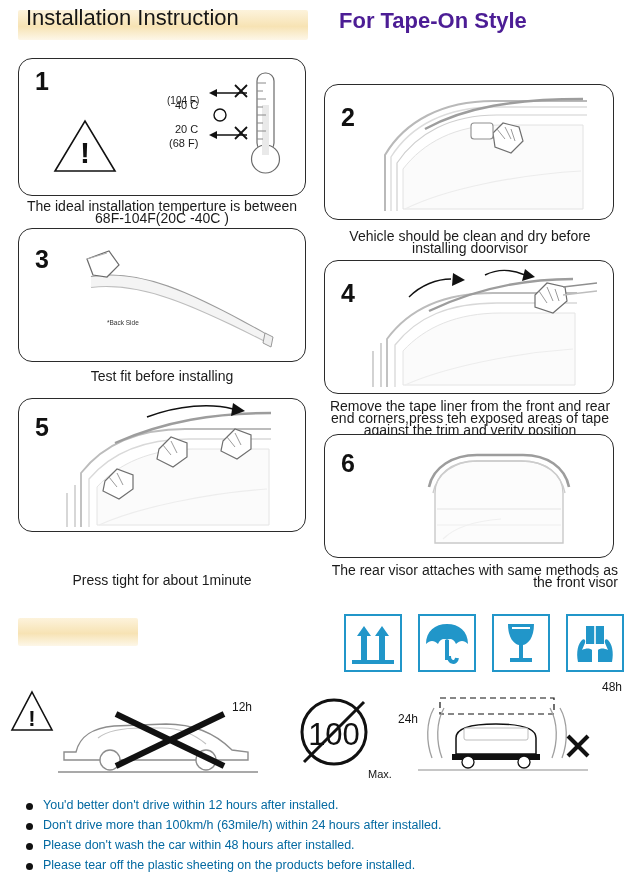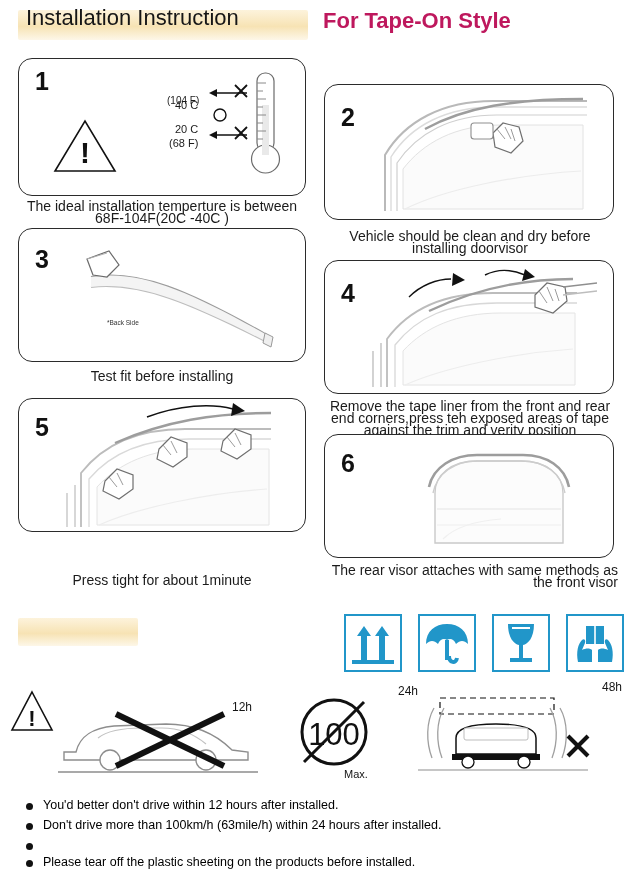--- a/index.html
+++ b/index.html
@@ -42,25 +42,25 @@
     position: absolute;
     left: 8px;
     top: 1px;
     font-size: 22px;
     letter-spacing: 0px;
     color: #161616;
     white-space: nowrap;
   }
   .title-sub {
     position: absolute;
-    left: 305px;
+    left: 321px;
     top: 4px;
     font-size: 22px;
     font-weight: bold;
-    color: #be185d;
+    color: #4c1d95;
     white-space: nowrap;
   }
 
   
   .panel {
     position: absolute;
     border: 1.3px solid #2b2b2b;
     border-radius: 14px;
     background: #fff;
     box-sizing: border-box;
@@ -122,20 +122,21 @@
   
   .hr-label {
     position: absolute;
     font-size: 12px;
     color: #151515;
   }
   .max-label {
     position: absolute;
     font-size: 11px;
     color: #151515;
+    margin-left: 24px;
   }
 
   
   .bullets {
     position: absolute;
     left: 22px;
     top: 798px;
     width: 600px;
   }
   .bullet-line {
@@ -147,21 +148,21 @@
     width: 7px;
     height: 7px;
     border-radius: 50%;
     background: #111;
     margin: 5px 10px 0 4px;
     flex: 0 0 auto;
   }
   .bullet-text {
     font-size: 12.5px;
     line-height: 15px;
-    color: #000000;
+    color: #0369a1;
   }
 </style>
 </head>
 <body>
 
 <div class="page">
 
   <div class="title-row">
     <div class="title-hl"></div>
     <div class="title-main">Installation Instruction</div>
@@ -394,21 +395,21 @@
     </g>
   </svg>
   <div class="hr-label" style="left:232px; top:700px;">12h</div>
 
   <svg style="position:absolute; left:290px; top:696px;" width="98" height="74" viewBox="0 0 98 74">
     <circle cx="44" cy="36" r="32" fill="#fff" stroke="#111" stroke-width="3"></circle>
     <text x="44" y="49" font-family="Liberation Sans, sans-serif" font-size="31" text-anchor="middle" fill="#111">100</text>
     <line x1="14" y1="66" x2="74" y2="6" stroke="#111" stroke-width="3"></line>
   </svg>
   <div class="max-label" style="left:344px; top:768px;">Max.</div>
-  <div class="hr-label" style="left:398px; top:684px;">24h</div>
+  <div class="hr-label" style="left:398px; top:712px;">24h</div>
 
   <svg style="position:absolute; left:418px; top:692px;" width="182" height="84" viewBox="0 0 182 84">
     <rect x="22" y="6" width="114" height="16" fill="none" stroke="#111" stroke-width="1.2" stroke-dasharray="6 4"></rect>
 
     <g fill="none" stroke="#9f9f9f" stroke-width="1.3">
       <path d="M16,16 C8,30 8,50 14,66"></path>
       <path d="M26,16 C18,30 18,50 24,66"></path>
       <path d="M142,16 C150,30 150,50 144,66"></path>
       <path d="M132,16 C140,30 140,50 134,66"></path>
     </g>
@@ -430,20 +431,21 @@
     <div class="bullet-line">
       <div class="dot"></div>
       <div class="bullet-text">You'd better don't drive within 12 hours after installed.</div>
     </div>
     <div class="bullet-line">
       <div class="dot"></div>
       <div class="bullet-text">Don't drive more than 100km/h (63mile/h) within 24 hours after installed.</div>
     </div>
     <div class="bullet-line">
       <div class="dot"></div>
+      <div class="bullet-text">Please don't wash the car within 48 hours after installed.</div>
     </div>
     <div class="bullet-line">
       <div class="dot"></div>
       <div class="bullet-text">Please tear off the plastic sheeting on the products before installed.</div>
     </div>
   </div>
 
 </div>
 
 </body></html>

